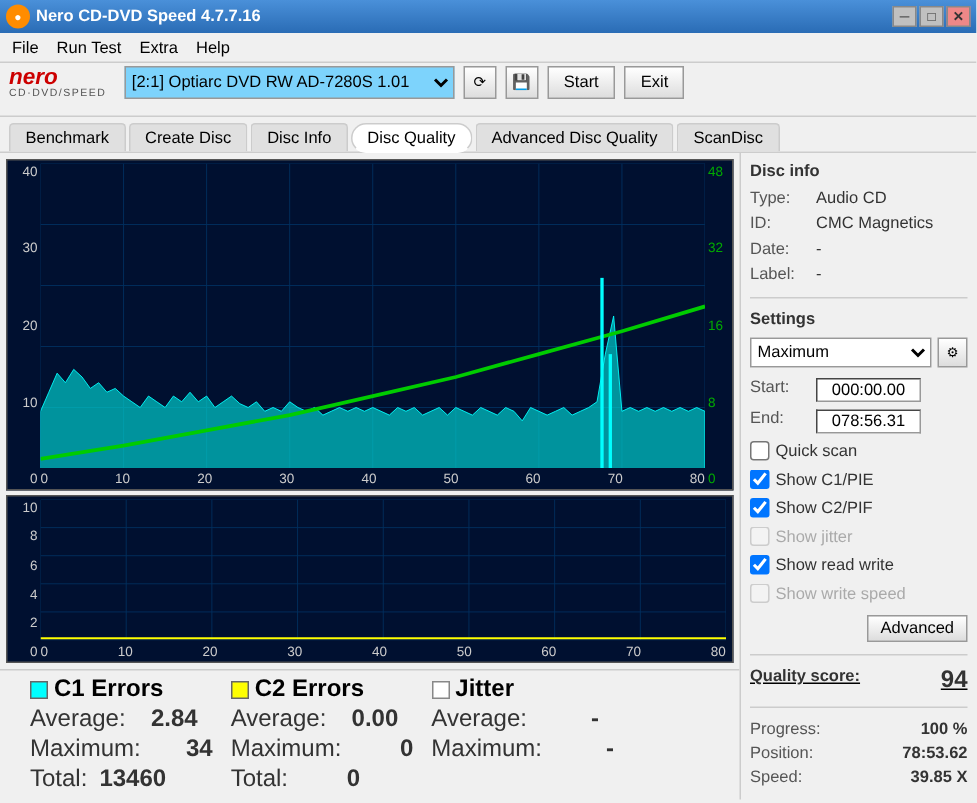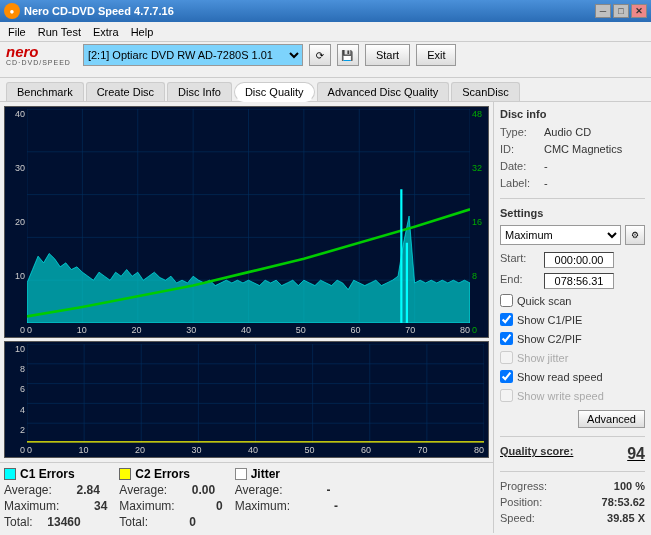--- a/index.html
+++ b/index.html
@@ -45,21 +45,21 @@
     .y-axis-right { position: absolute; right: 0; top: 0; bottom: 0; width: 18px; display: flex; flex-direction: column; justify-content: space-between; padding: 2px 2px; font-size: 9px; color: #00aa00; text-align: left; }
 
     
     .x-axis { position: absolute; bottom: 0; left: 22px; right: 18px; height: 14px; display: flex; justify-content: space-between; align-items: center; font-size: 9px; color: #ccc; }
 
     
     .chart-svg-area { position: absolute; left: 22px; right: 18px; top: 2px; bottom: 14px; }
     .chart-svg-area svg { width: 100%; height: 100%; }
 
     
-    .stats-bar { background: #f0f0f0; border-top: 1px solid #ccc; display: flex; padding: 4px 4px; gap: 12px; font-size: 12px; }
+    .stats-bar { background: #f0f0f0; border-top: 1px solid #ccc; display: flex; padding: 4px 20px; gap: 12px; font-size: 16px; }
     .stat-group { display: flex; flex-direction: column; gap: 2px; min-width: 100px; }
     .stat-header { display: flex; align-items: center; gap: 4px; }
     .stat-color-box { width: 12px; height: 12px; border: 1px solid #666; }
     .stat-label { font-weight: bold; }
     .stat-row { display: flex; gap: 8px; }
     .stat-key { color: #333; }
     .stat-val { color: #333; font-weight: bold; min-width: 40px; text-align: right; }
 
     
     .right-panel { width: 158px; background: #f0f0f0; border-left: 1px solid #ccc; padding: 6px; display: flex; flex-direction: column; gap: 4px; font-size: 11px; overflow-y: auto; }
@@ -343,21 +343,21 @@
     <div class="checkbox-row">
       <input type="checkbox" checked="" style="">
       <label class="checkbox-label">Show C2/PIF</label>
     </div>
     <div class="checkbox-row">
       <input type="checkbox" disabled="" style="">
       <label class="checkbox-label disabled">Show jitter</label>
     </div>
     <div class="checkbox-row">
       <input type="checkbox" checked="" style="">
-      <label class="checkbox-label">Show read speed</label>
+      <label class="checkbox-label">Show read write</label>
     </div>
     <div class="checkbox-row">
       <input type="checkbox" disabled="" style="">
       <label class="checkbox-label disabled">Show write speed</label>
     </div>
 
     <button class="advanced-btn">Advanced</button>
 
     <div class="divider"></div>
 

